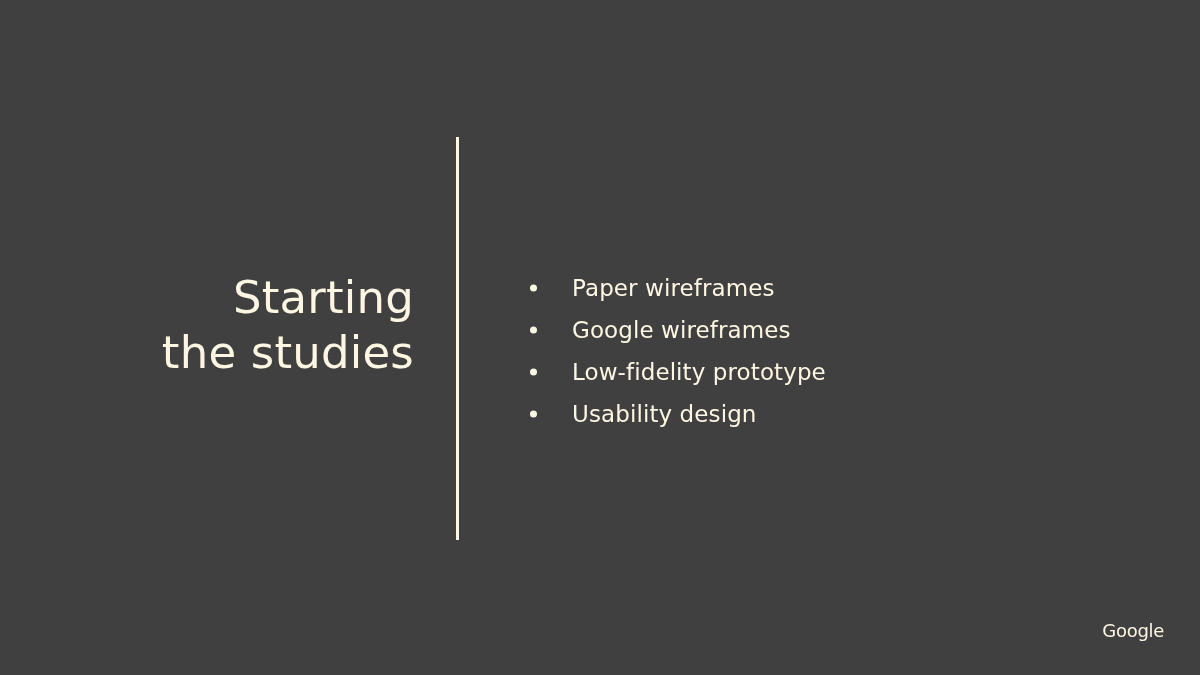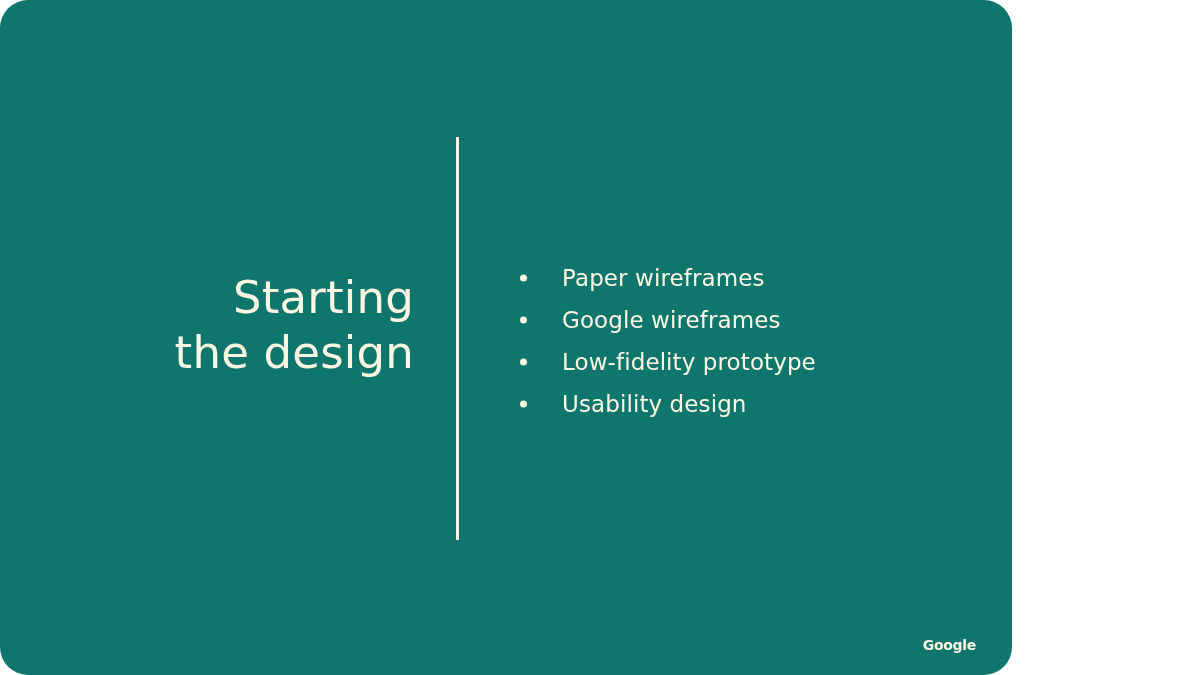--- a/index.html
+++ b/index.html
@@ -8,25 +8,24 @@
   }
   body {
     width: 1200px;
     height: 675px;
     overflow: hidden;
     font-family: "Liberation Sans", sans-serif;
   }
 
   #slide {
     position: relative;
-    width: 1012px;
+    width: 1200px;
     height: 675px;
-    background: #0f766e;
+    background: #404040;
     box-sizing: border-box;
-    border-radius: 28px;
   }
 
   
   #title-block {
     position: absolute;
     left: 60px;
     top: 270px;
     width: 354px;
     text-align: right;
   }
@@ -50,21 +49,21 @@
     height: 403px;
     background: #fdf6e3;
   }
 
   
   #bullet-list {
     position: absolute;
     left: 512px;
     top: 255px;
     width: 640px;
-    margin: 2px;
+    margin: 12px;
     padding: 0;
     list-style: none;
   }
   .bullet-item {
     position: relative;
     height: 42px;
     display: flex;
     align-items: center;
   }
   .bullet-dot {
@@ -86,38 +85,38 @@
     font-size: 23px;
     line-height: 28px;
     letter-spacing: 0.1px;
     white-space: nowrap;
   }
 
   
   #google-logo {
     position: absolute;
     right: 36px;
-    bottom: 18px;
+    bottom: 32px;
     color: #fdf6e3;
     font-family: "DejaVu Sans", "Liberation Sans", sans-serif;
-    font-size: 14px;
-    font-weight: 700;
+    font-size: 18px;
+    font-weight: 400;
     letter-spacing: -0.3px;
     line-height: 24px;
     user-select: none;
   }
 </style>
 </head>
 <body>
 
 <div id="slide">
 
   <div id="title-block">
     <span class="title-line">Starting</span>
-    <span class="title-line">the design</span>
+    <span class="title-line">the studies</span>
   </div>
 
   <div id="divider"></div>
 
   <ul id="bullet-list">
     <li class="bullet-item">
       <span class="bullet-dot"></span>
       <span class="bullet-text">Paper wireframes</span>
     </li>
     <li class="bullet-item">

